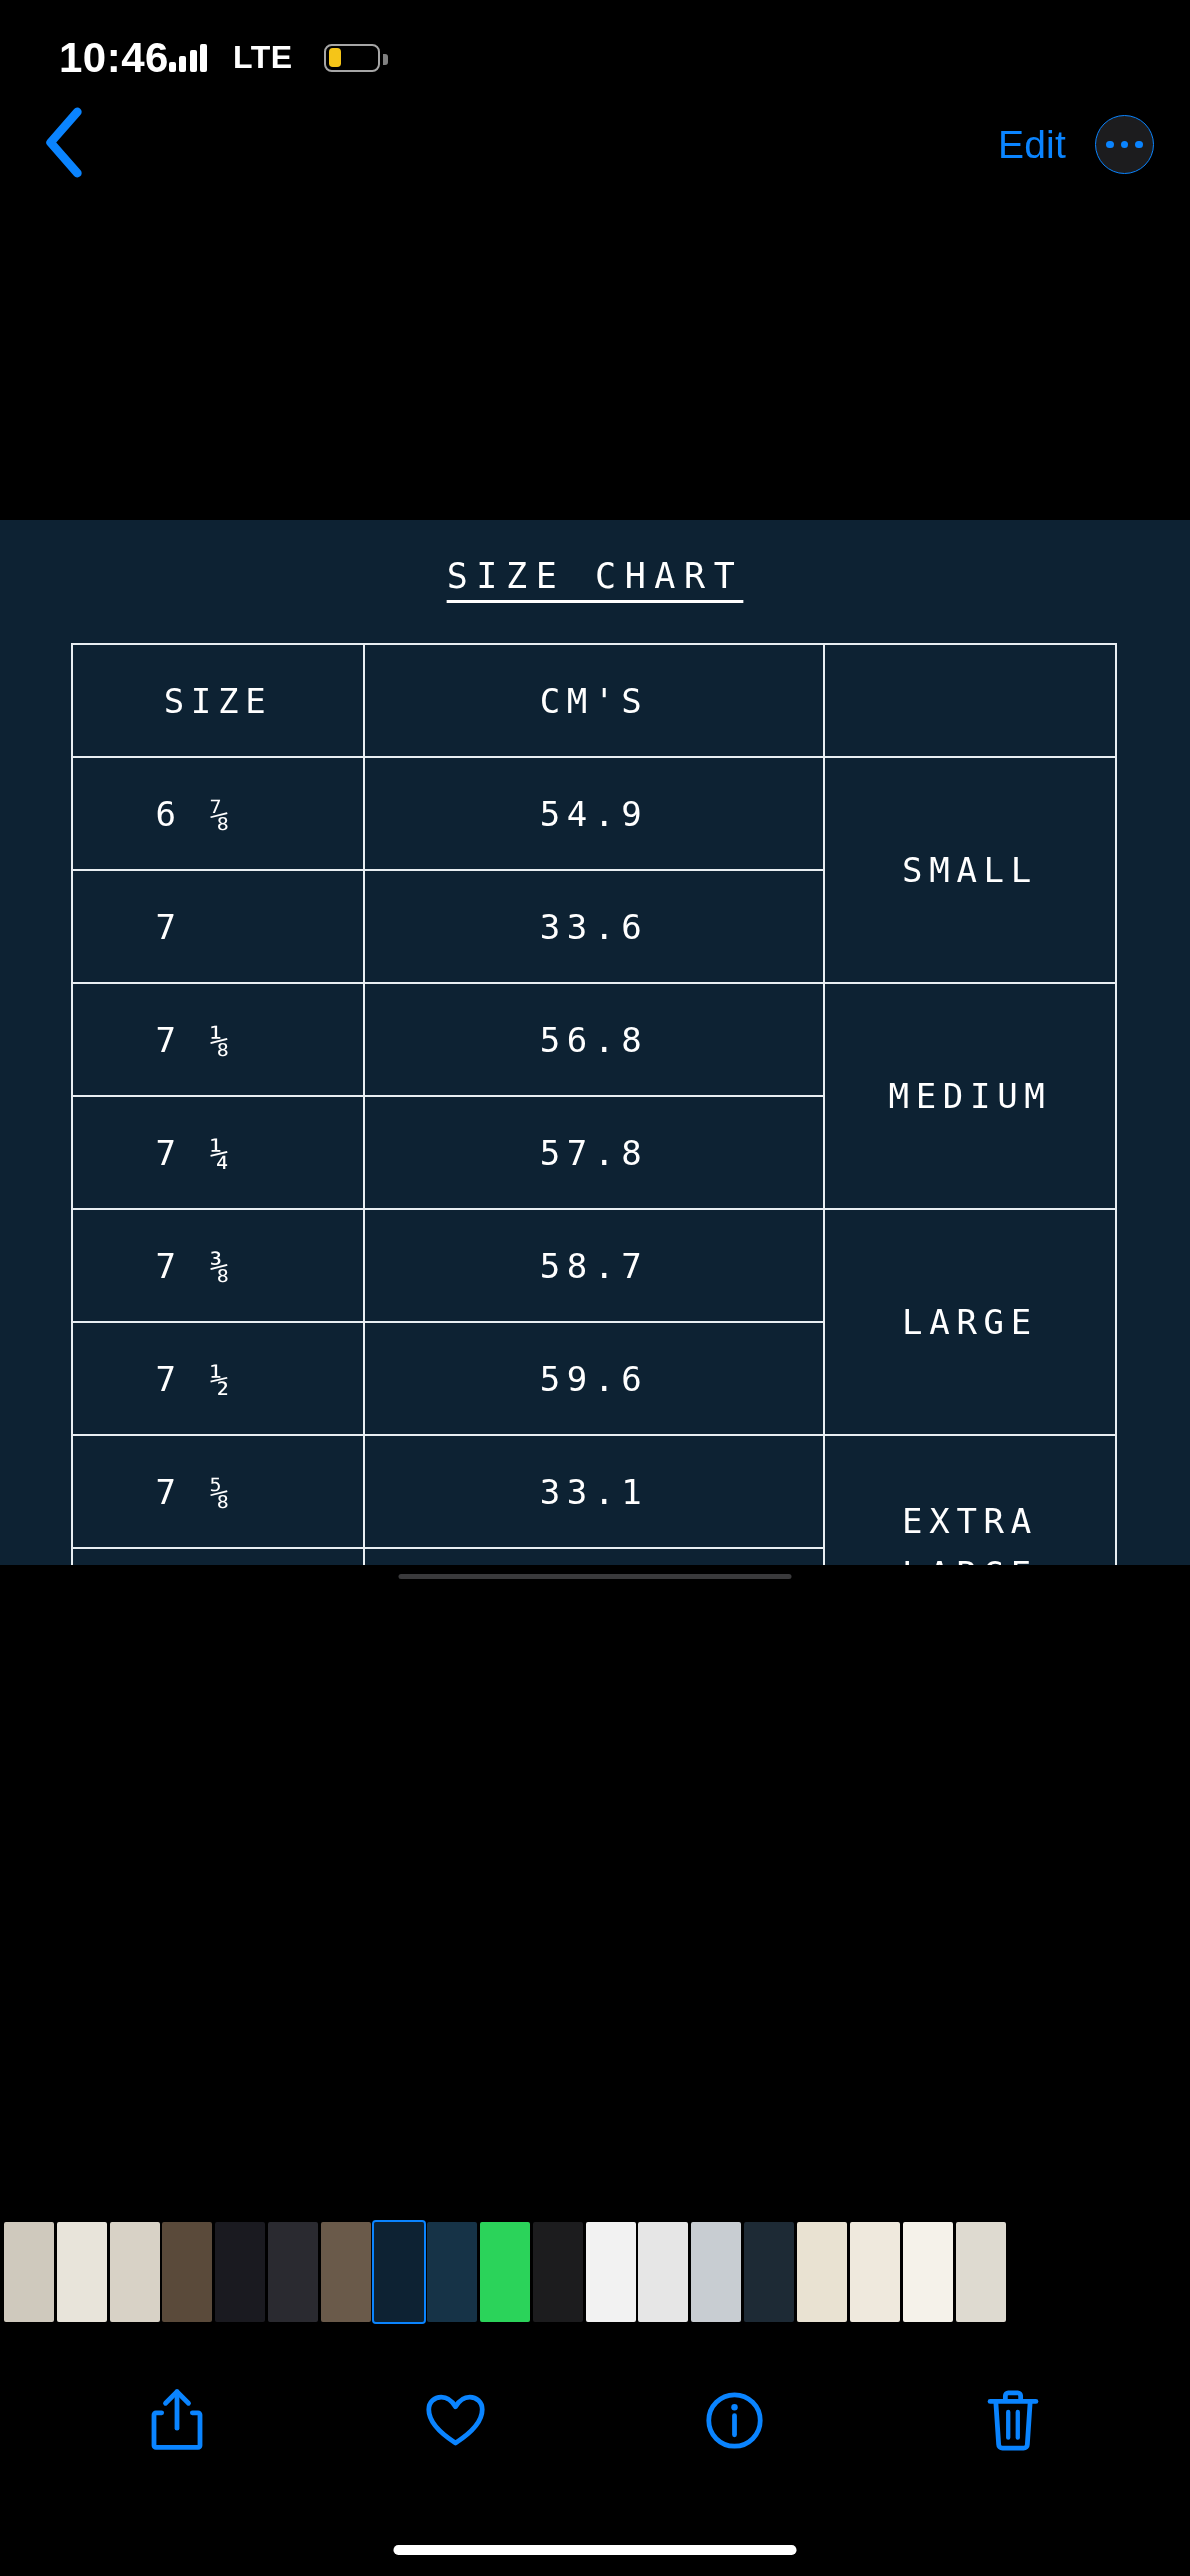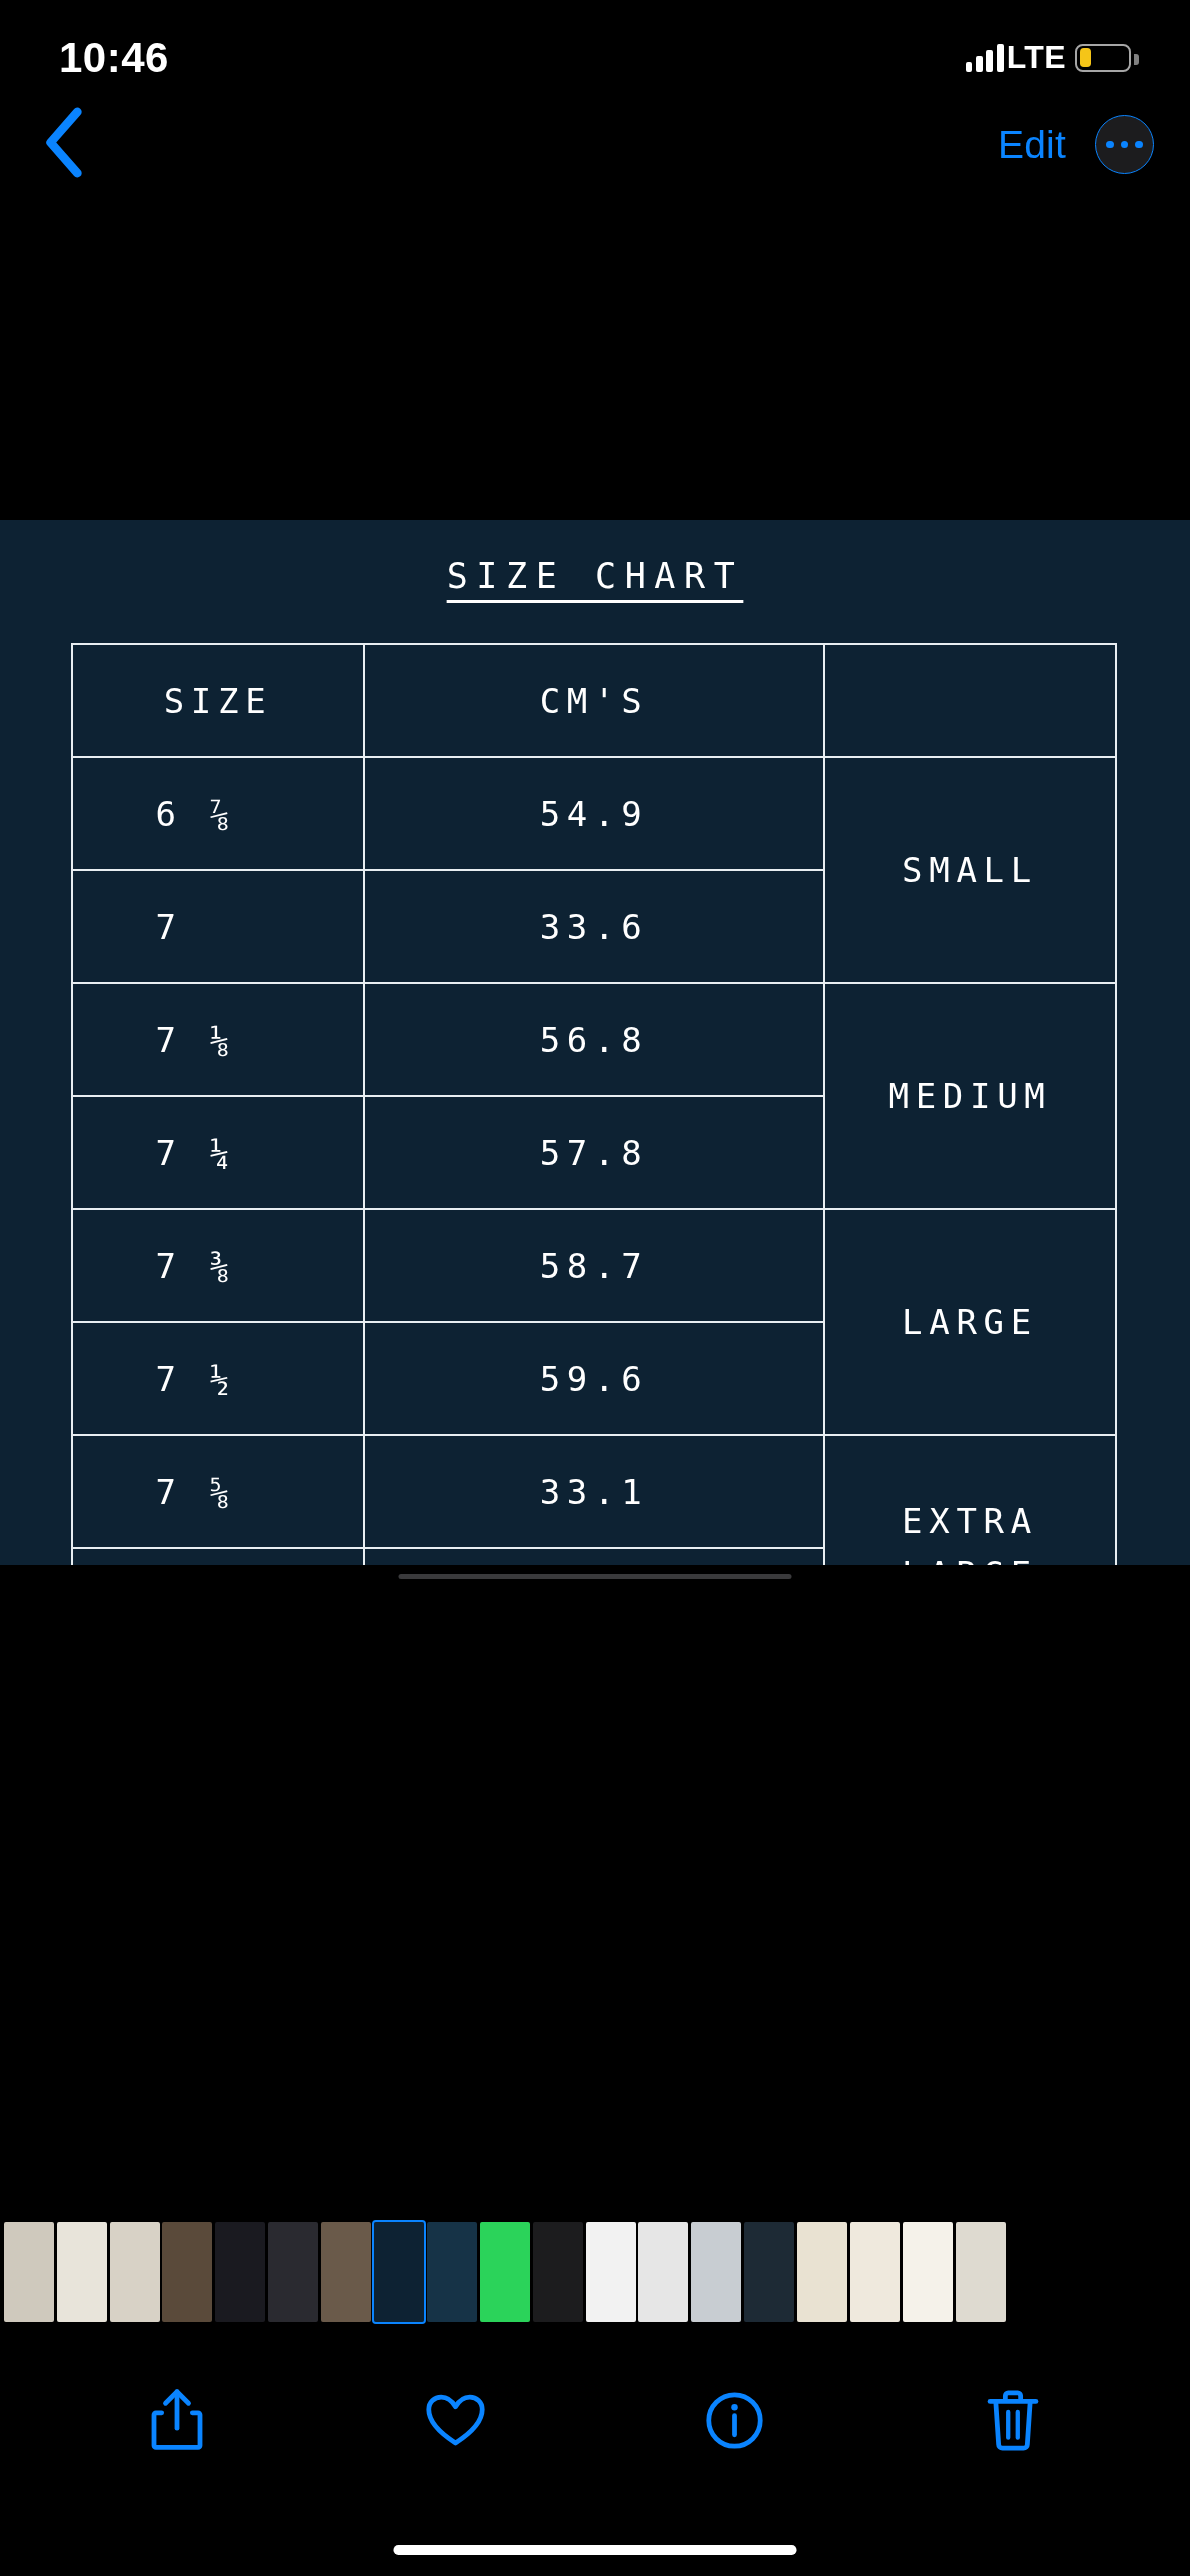--- a/index.html
+++ b/index.html
@@ -17,33 +17,32 @@
     background: #000;
   }
 
   
   .statusbar {
     position: absolute;
     top: 0; left: 0; right: 0;
     height: 115px;
     display: flex;
     align-items: center;
-    justify-content: space-between;
     padding: 0 59px;
     color: #fff;
   }
   .status-time {
     font-size: 42px;
     font-weight: bold;
     letter-spacing: 0.5px;
   }
   .status-right {
     display: flex;
     align-items: center;
-    gap: 3px;
+    gap: 26px;
   }
   .signal-bars {
     display: flex;
     align-items: flex-end;
     gap: 3.8px;
     height: 29px;
   }
   .signal-bars i {
     display: block;
     width: 6.7px;

